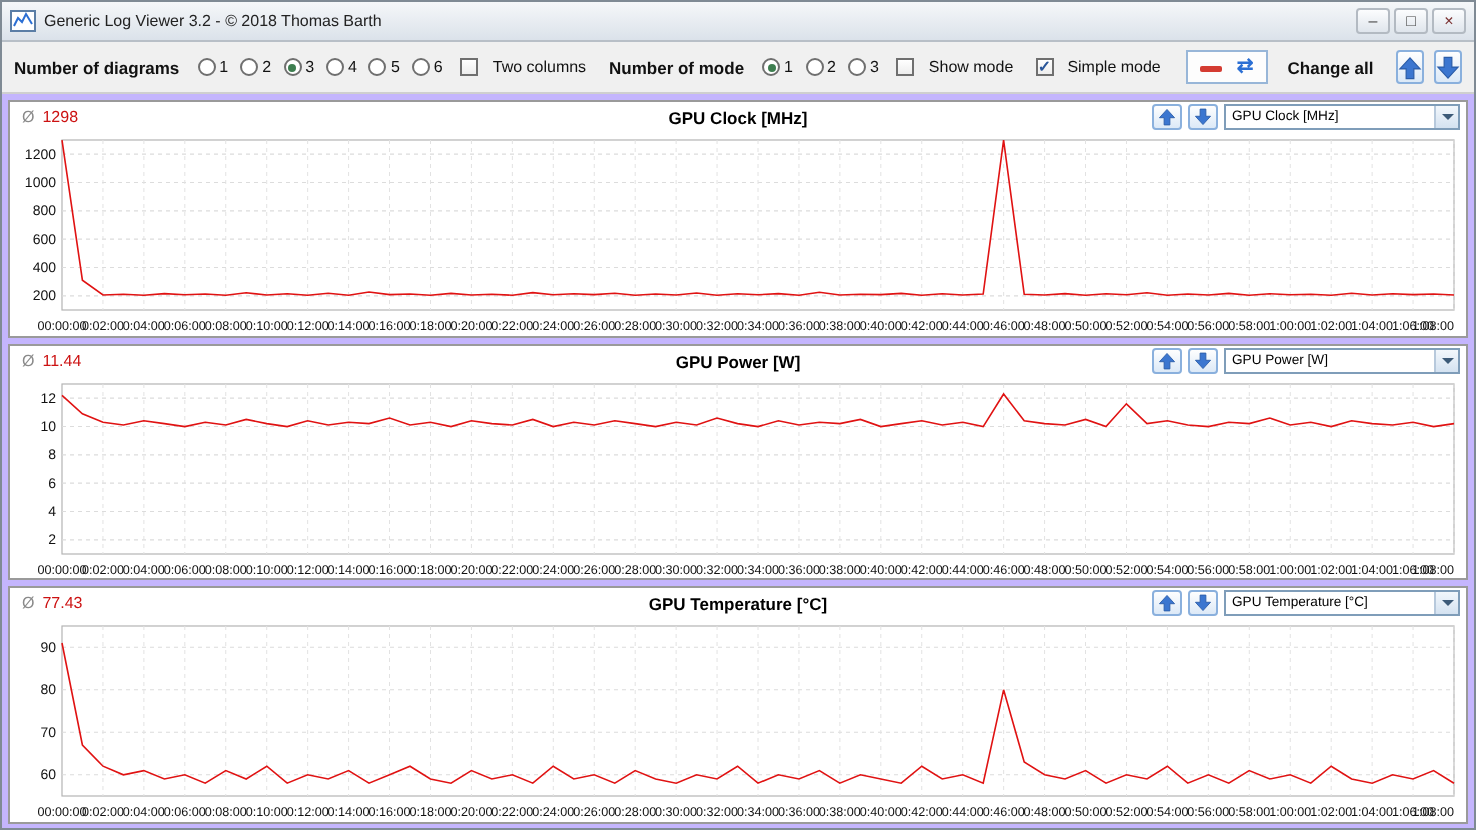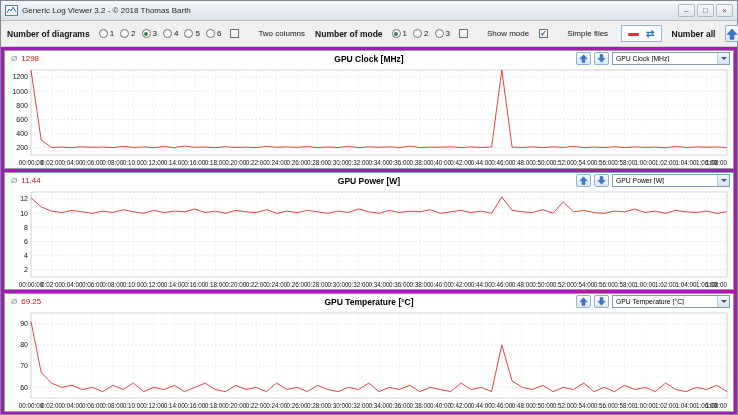--- a/index.html
+++ b/index.html
@@ -5,21 +5,21 @@
   * { box-sizing: border-box; margin: 0; padding: 0; }
   body {
     width: 738px; height: 415px; overflow: hidden;
     font-family: "Liberation Sans", sans-serif;
     background: #ffffff;
   }
   .window {
     width: 738px; height: 415px;
     border: 1px solid #7f8a94;
     display: flex; flex-direction: column;
-    background: #a21caf;
+    background: #c4b5fd;
   }
   
   .titlebar {
     height: 20px; flex: 0 0 20px;
     display: flex; align-items: center;
     padding: 0 4px;
     background: linear-gradient(#f5f7f9, #dbe2ea);
     border-bottom: 1px solid #b8bfc7;
     font-size: 8px; color: #222;
   }
@@ -47,21 +47,21 @@
   .radio-item { display: inline-flex; align-items: center; gap: 2px; font-size: 8px; }
   .radio {
     width: 9px; height: 9px; border-radius: 50%;
     border: 1px solid #6f6f6f; background: #fff;
     display: inline-flex; align-items: center; justify-content: center;
   }
   .radio.checked::after {
     content: ""; width: 4px; height: 4px; border-radius: 50%;
     background: #3e7e50; display: block;
   }
-  .check-item { display: inline-flex; align-items: flex-end; gap: 19px; font-size: 8px; }
+  .check-item { display: inline-flex; align-items: flex-end; gap: 7px; font-size: 8px; }
   .checkbox {
     width: 9px; height: 9px; border: 1px solid #6f6f6f;
     background: linear-gradient(#ffffff, #ededed);
     display: inline-flex; align-items: center; justify-content: center;
     font-size: 8px; line-height: 8px; color: #2b579a; font-weight: bold;
   }
   .btn-group {
     display: inline-flex; align-items: center; gap: 7px;
     border: 1px solid #98b6d8; background: #fdfdfd;
     padding: 2px 6px; height: 17px; margin-left: 8px;
@@ -188,28 +188,28 @@
           <span>3</span>
         </span>
       </span>
     <span class="check-item">
       <span class="checkbox" id="cb-show"></span>
       <span>Show mode</span>
     </span>
     <span style="width:10px"></span>
     <span class="check-item">
       <span class="checkbox" id="cb-simple">✓</span>
-      <span>Simple files</span>
+      <span>Simple mode</span>
     </span>
     <span class="btn-group">
       <span><span class="minus-glyph"></span></span>
       <span class="refresh-glyph"><span>⇄</span></span>
     </span>
     <span class="spacer"></span>
-    <span class="tb-label">Number all</span>
+    <span class="tb-label">Change all</span>
     <span style="width:12px"></span>
     <button class="arrow-btn">
       <svg width="12" height="12" viewBox="0 0 10 10">
         <polygon points="5,0.8 9.2,5.4 6.6,5.4 6.6,9.4 3.4,9.4 3.4,5.4 0.8,5.4" fill="#3b76d0" stroke="#2a5ca8" stroke-width="0.5"></polygon>
       </svg>
     </button>
     <button class="arrow-btn">
       <svg width="12" height="12" viewBox="0 0 10 10">
         <polygon points="5,9.2 0.8,4.6 3.4,4.6 3.4,0.6 6.6,0.6 6.6,4.6 9.2,4.6" fill="#3b76d0" stroke="#2a5ca8" stroke-width="0.5"></polygon>
       </svg>
@@ -430,21 +430,21 @@
           <text x="681.0588235294117" y="98" text-anchor="middle" font-size="6.3" fill="#111">1:04:00</text>
           <line x1="701.5294117647059" y1="3" x2="701.5294117647059" y2="88" stroke="#e2e2e2" stroke-width="0.5" stroke-dasharray="2,2"></line>
           <text x="701.5294117647059" y="98" text-anchor="middle" font-size="6.3" fill="#111">1:06:00</text>
           <line x1="722" y1="3" x2="722" y2="88" stroke="#e2e2e2" stroke-width="0.5" stroke-dasharray="2,2"></line>
           <text x="722" y="98" text-anchor="end" font-size="6.3" fill="#111">1:08:00</text>
           <polyline points="26.0,8.7 36.2,17.9 46.5,22.1 56.7,23.5 66.9,21.4 77.2,22.8 87.4,24.3 97.6,22.1 107.9,23.5 118.1,20.7 128.4,22.8 138.6,24.3 148.8,21.4 159.1,23.5 169.3,22.1 179.5,22.8 189.8,20.0 200.0,23.5 210.2,22.1 220.5,24.3 230.7,21.4 240.9,22.8 251.2,23.5 261.4,20.7 271.6,24.3 281.9,22.1 292.1,23.5 302.4,21.4 312.6,22.8 322.8,24.3 333.1,22.1 343.3,23.5 353.5,20.0 363.8,22.8 374.0,24.3 384.2,21.4 394.5,23.5 404.7,22.1 414.9,22.8 425.2,20.7 435.4,24.3 445.6,22.8 455.9,21.4 466.1,23.5 476.4,22.1 486.6,24.3 496.8,8.0 507.1,21.4 517.3,22.8 527.5,23.5 537.8,20.7 548.0,24.3 558.2,12.9 568.5,22.8 578.7,21.4 588.9,23.5 599.2,24.3 609.4,22.1 619.6,22.8 629.9,20.0 640.1,23.5 650.4,22.1 660.6,24.3 670.8,21.4 681.1,22.8 691.3,23.5 701.5,22.1 711.8,24.3 722.0,22.8" fill="none" stroke="#e01212" stroke-width="0.8"></polyline>
         </svg>
       </div>
       <div class="panel">
         <div class="panel-head">
-          <span class="avg"><span class="avg-sym">Ø</span><span class="avg-val">69.25</span></span>
+          <span class="avg"><span class="avg-sym">Ø</span><span class="avg-val">77.43</span></span>
           <span class="chart-title">GPU Temperature [°C]</span>
           <span class="panel-ctrls">
             <button class="mini-btn">
               <svg width="9" height="9" viewBox="0 0 10 10">
                 <polygon points="5,0.8 9.2,5.4 6.6,5.4 6.6,9.4 3.4,9.4 3.4,5.4 0.8,5.4" fill="#3b76d0" stroke="#2a5ca8" stroke-width="0.5"></polygon>
               </svg>
             </button>
             <button class="mini-btn">
               <svg width="9" height="9" viewBox="0 0 10 10">
                 <polygon points="5,9.2 0.8,4.6 3.4,4.6 3.4,0.6 6.6,0.6 6.6,4.6 9.2,4.6" fill="#3b76d0" stroke="#2a5ca8" stroke-width="0.5"></polygon>

